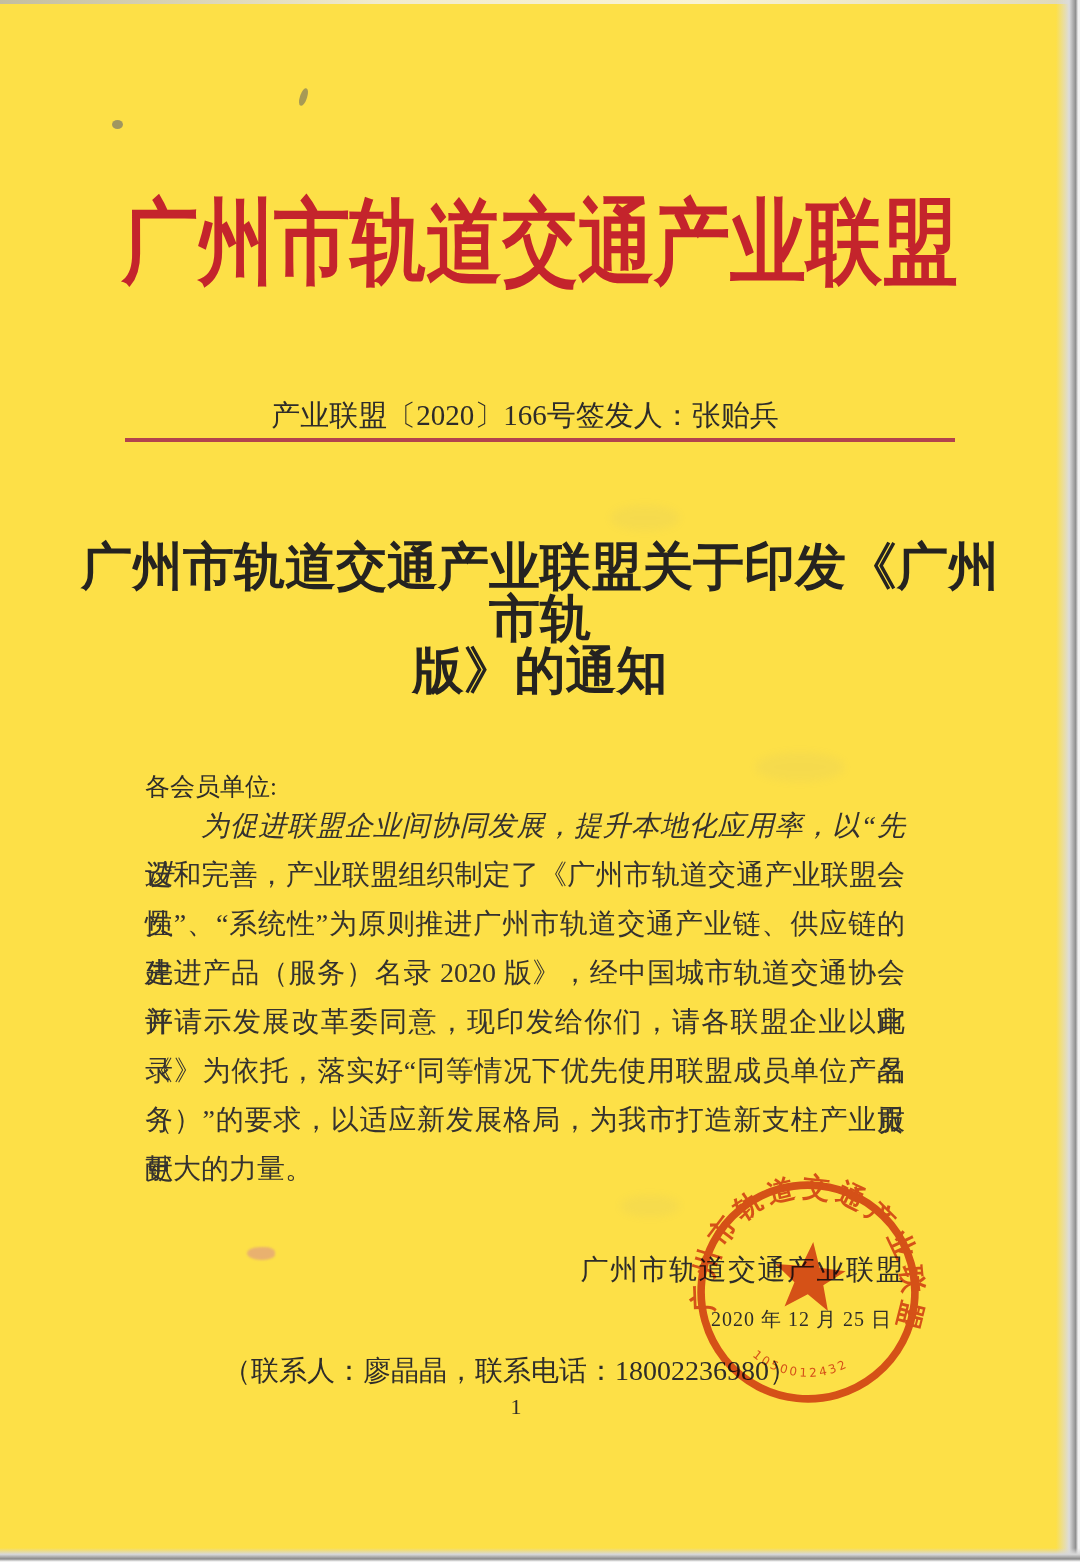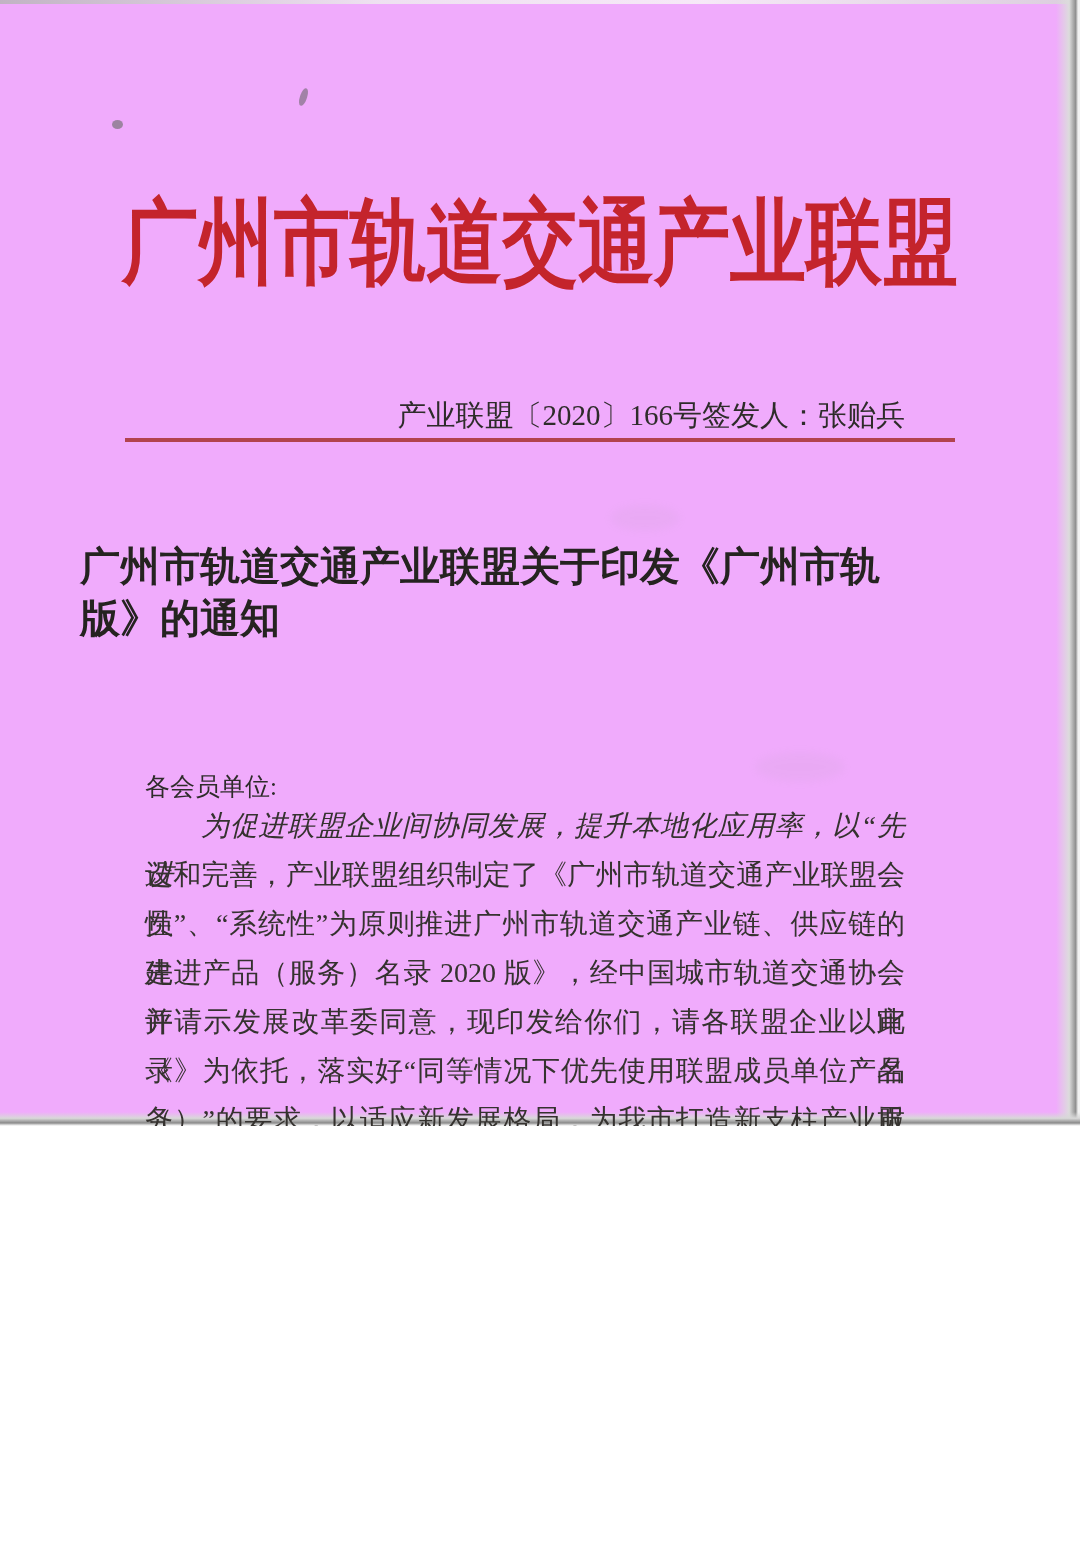--- a/index.html
+++ b/index.html
@@ -1,18 +1,18 @@
 <!DOCTYPE html>
 <html style="--header-red: #c4242c; --rule-red: #b2434d; --seal-red: #d2453a; --ink: #2e2c2a;"><head>
 <meta charset="utf-8">
 <style>
   html,body { margin:0; padding:0; background:#ffffff; }
   .page {
-    position:relative; width:1080px; height:1126px;
-    background:#f0abfc; overflow:hidden;
+    position:relative; width:1080px; height:1562px;
+    background:#fde047; overflow:hidden;
     font-family:"Liberation Serif","DejaVu Serif",serif;
     color:var(--ink,#2e2c2a);
   }
   
   .edge-top { position:absolute; left:0; top:0; width:100%; height:4px;
     background:linear-gradient(to right,#b5b5b5,#eeeeee 35%,#f8f8f6 65%,#d6d6d6); opacity:.8; }
   .edge-right { position:absolute; right:0; top:0; width:24px; height:100%;
     background:linear-gradient(to right, rgba(0,0,0,0), #dcdcdc 55%, #8f8f8f 82%, #f2f2f2 92%); }
   .edge-bottom { position:absolute; left:0; bottom:0; width:100%; height:14px;
     background:linear-gradient(to bottom, rgba(0,0,0,0), #d8d8d8 45%, #8a8a8a 78%, #f0f0f0 95%); }
@@ -28,29 +28,29 @@
   .ghost-3 { left:620px; top:1195px; width:60px; height:22px; }
 
   .letterhead {
     position:absolute; top:196px; left:0; width:100%; margin:0;
     text-align:center; color:var(--header-red,#c4242c);
     font-size:76px; font-weight:bold; letter-spacing:0px; line-height:1;
     transform:scaleY(1.22); transform-origin:center top;
   }
   .doc-line {
     position:absolute; top:396px; left:145px; width:760px;
-    display:flex; justify-content:flex-end; font-size:29px;
+    display:flex; justify-content:center; font-size:29px;
   }
   .red-rule {
     position:absolute; top:438px; left:125px; width:830px; height:4px;
     background:var(--rule-red,#b2434d);
   }
   .doc-title {
     position:absolute; top:541px; left:80px; width:920px;
-    font-weight:bold; font-size:40px; line-height:52px;
+    text-align:center; font-weight:bold; font-size:51px; line-height:52px;
     color:#252320;
   }
   .salutation { position:absolute; top:770px; left:145px; font-size:25px; }
   .body-block {
     position:absolute; top:801px; left:145px; width:760px;
     font-size:28px; color:#35322f;
   }
   .body-block .line {
     height:49px; line-height:49px;
     text-align:justify; text-align-last:justify; text-justify:inter-ideograph;

